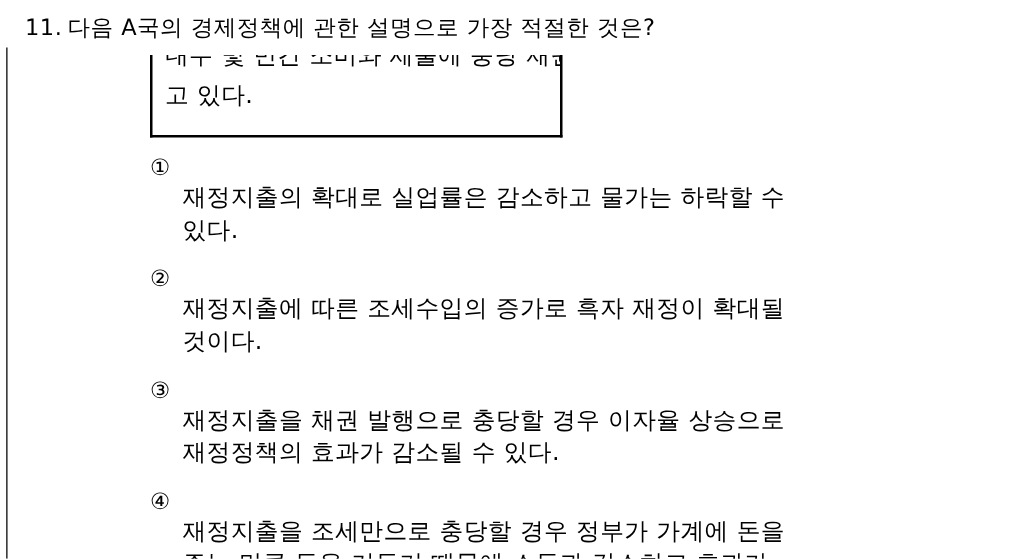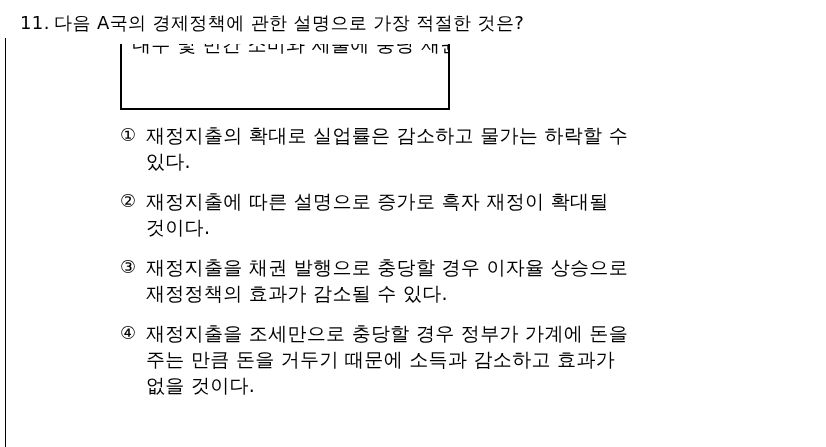--- a/index.html
+++ b/index.html
@@ -95,50 +95,52 @@
   }
   .choice-marker {
     flex: 0 0 auto;
     width: 26px;
     font-size: 18px;
     line-height: 26px;
   }
   .choice-text {
     flex: 1 1 auto;
     white-space: pre-line;
+    margin-top: 23px;
   }
 </style>
 </head>
 <body>
 
 <div class="page">
 
   <div class="left-rule"></div>
 
   <div class="question-line">
     <span class="q-number">11.</span><span>다음 A국의 경제정책에 관한 설명으로 가장 적절한 것은?</span>
   </div>
 
   <div class="passage-box">
     <div class="passage-inner">
       <div class="passage-line clipped">내수 및 민간 소비와 세출에 충당 재원를 조달하</div>
+      <div class="passage-line">고 있다.</div>
     </div>
   </div>
 
   <div class="choices">
 
     <div class="choice">
       <span class="choice-marker">①</span>
       <span class="choice-text">재정지출의 확대로 실업률은 감소하고 물가는 하락할 수
 있다.</span>
     </div>
 
     <div class="choice">
       <span class="choice-marker">②</span>
-      <span class="choice-text">재정지출에 따른 설명으로 증가로 흑자 재정이 확대될
+      <span class="choice-text">재정지출에 따른 조세수입의 증가로 흑자 재정이 확대될
 것이다.</span>
     </div>
 
     <div class="choice">
       <span class="choice-marker">③</span>
       <span class="choice-text">재정지출을 채권 발행으로 충당할 경우 이자율 상승으로
 재정정책의 효과가 감소될 수 있다.</span>
     </div>
 
     <div class="choice">

